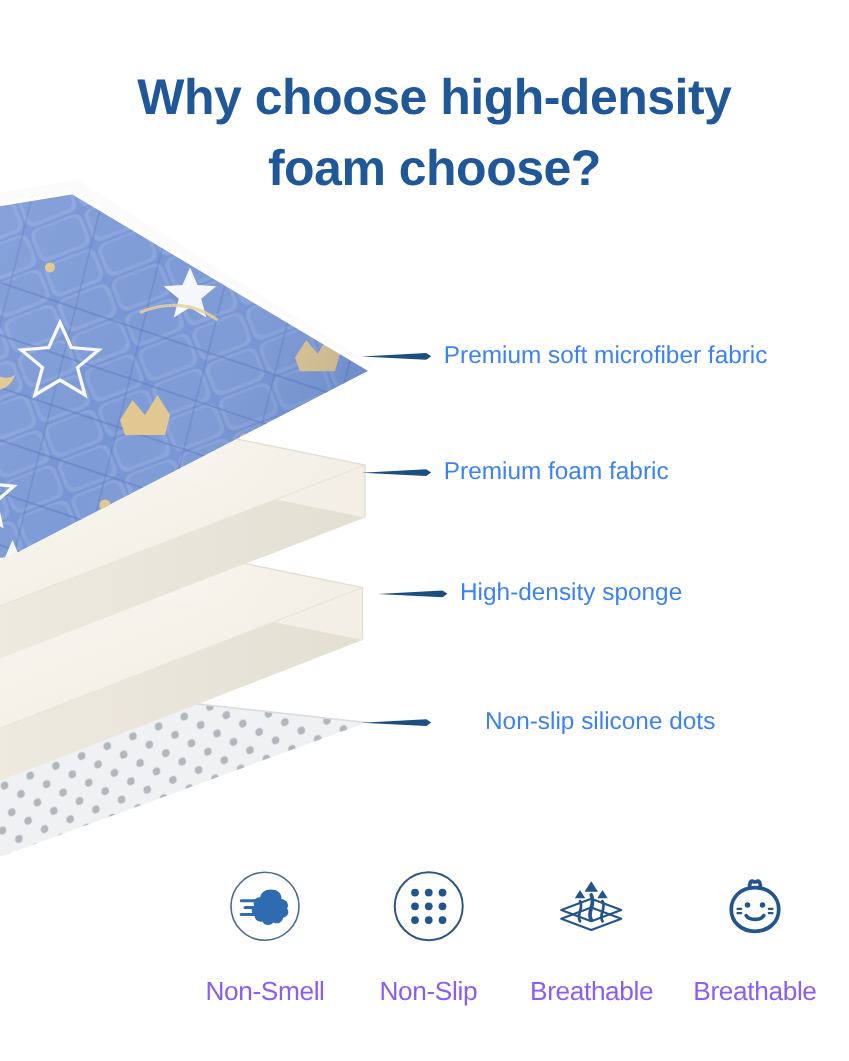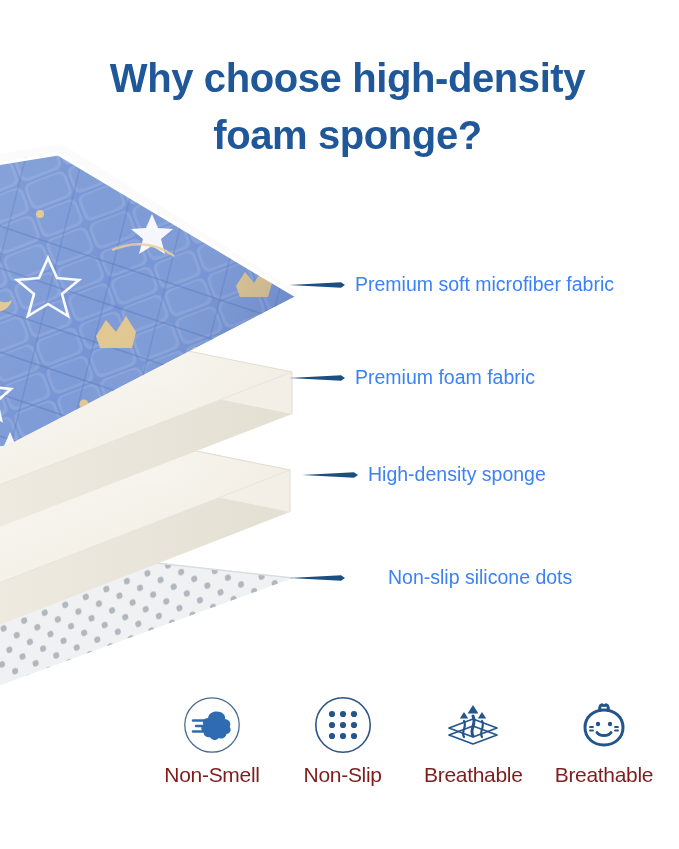--- a/index.html
+++ b/index.html
@@ -85,34 +85,34 @@
   }
   .feature-icon {
     width: 62px;
     height: 62px;
     display: flex;
     align-items: center;
     justify-content: center;
   }
   .feature-icon svg { display: block; }
   .feature-label {
-    margin-top: 8px;
-    color: #7f1d1d;
+    margin-top: 27px;
+    color: #8b5cf6;
     font-size: 21px;
     line-height: 1;
     white-space: nowrap;
     letter-spacing: -0.3px;
   }
 </style>
 </head>
 <body>
 
 <div class="title-block">
   <span class="title-line">Why choose high-density</span>
-  <span class="title-line">foam sponge?</span>
+  <span class="title-line">foam choose?</span>
 </div>
 
 <div class="illustration">
   <svg width="679" height="700" viewBox="0 0 679 700" xmlns="http://www.w3.org/2000/svg">
     <defs>
 
       <pattern id="quiltGrid" width="46" height="30" patternUnits="userSpaceOnUse" patternTransform="rotate(-21)">
         <rect width="46" height="30" fill="#7493d4"></rect>
         <rect x="1" y="1" width="44" height="28" rx="7" fill="#87a2da"></rect>
         <rect x="4" y="3" width="38" height="23" rx="6" fill="#7b99d6"></rect>

